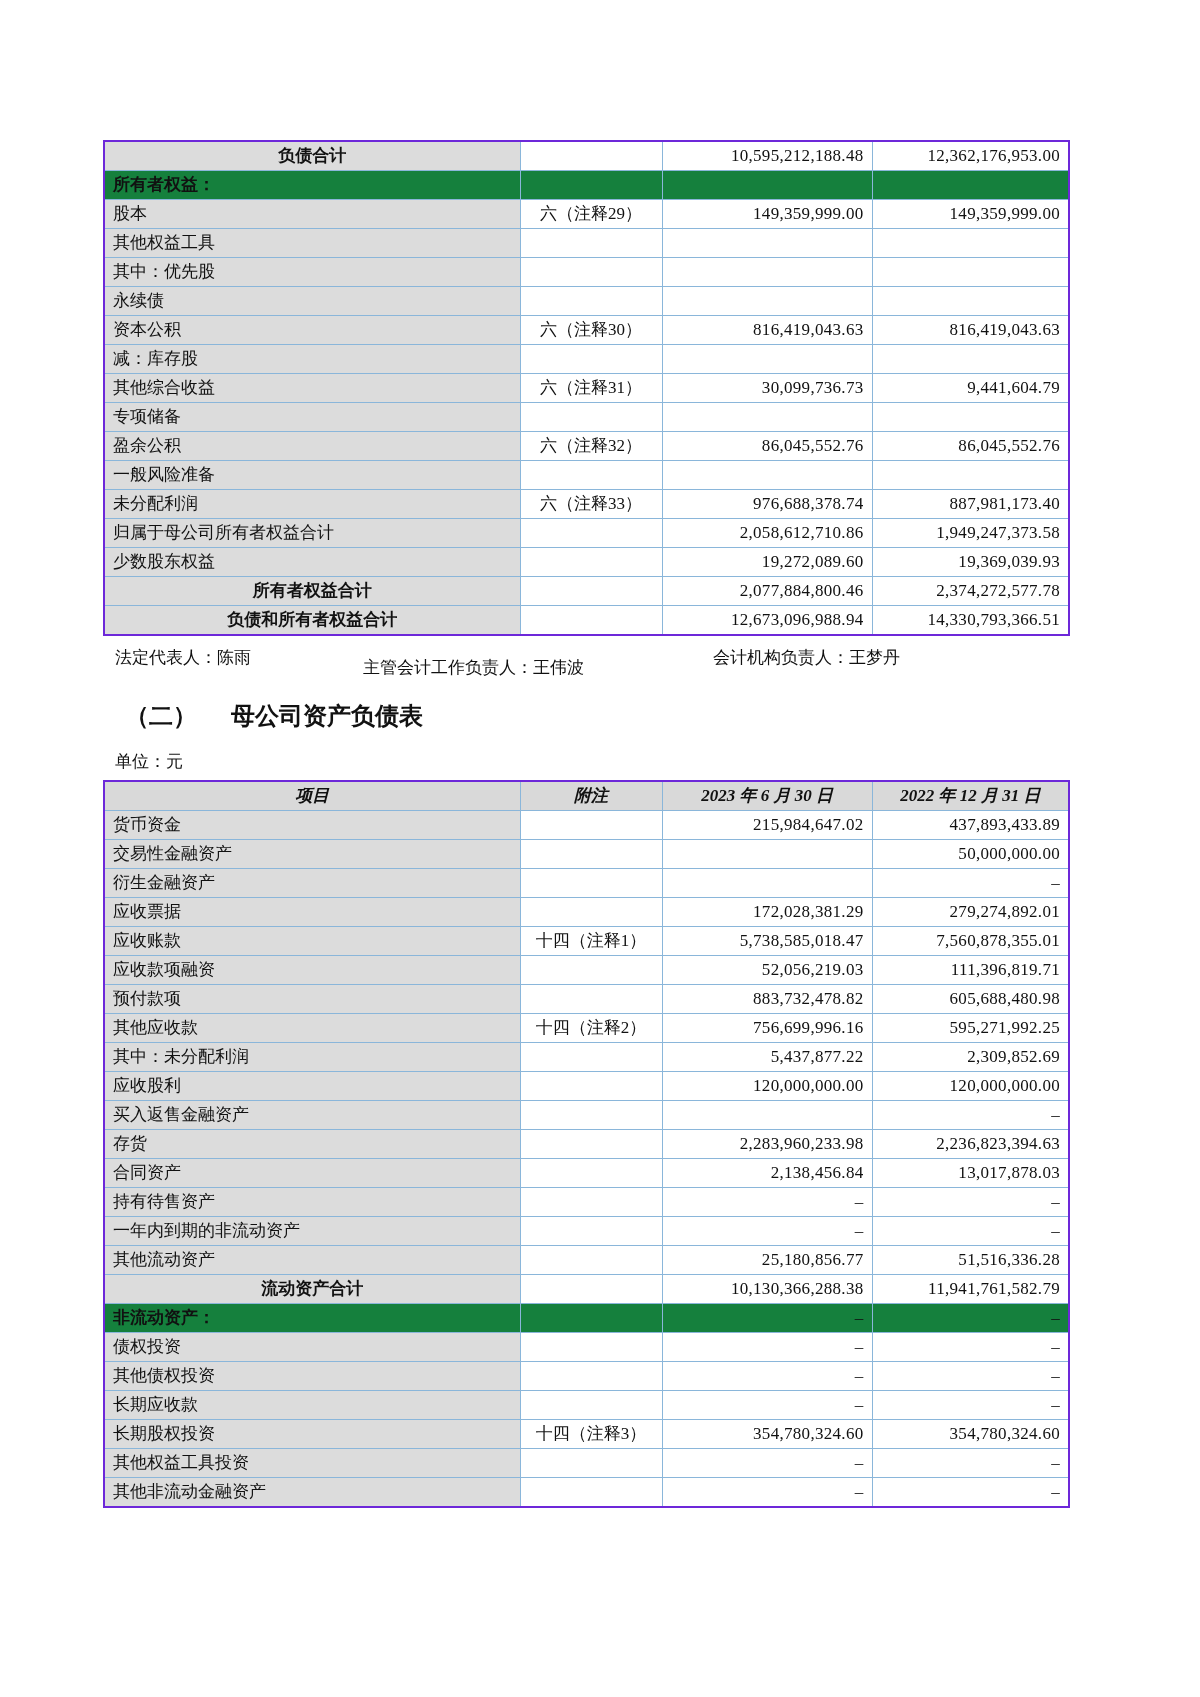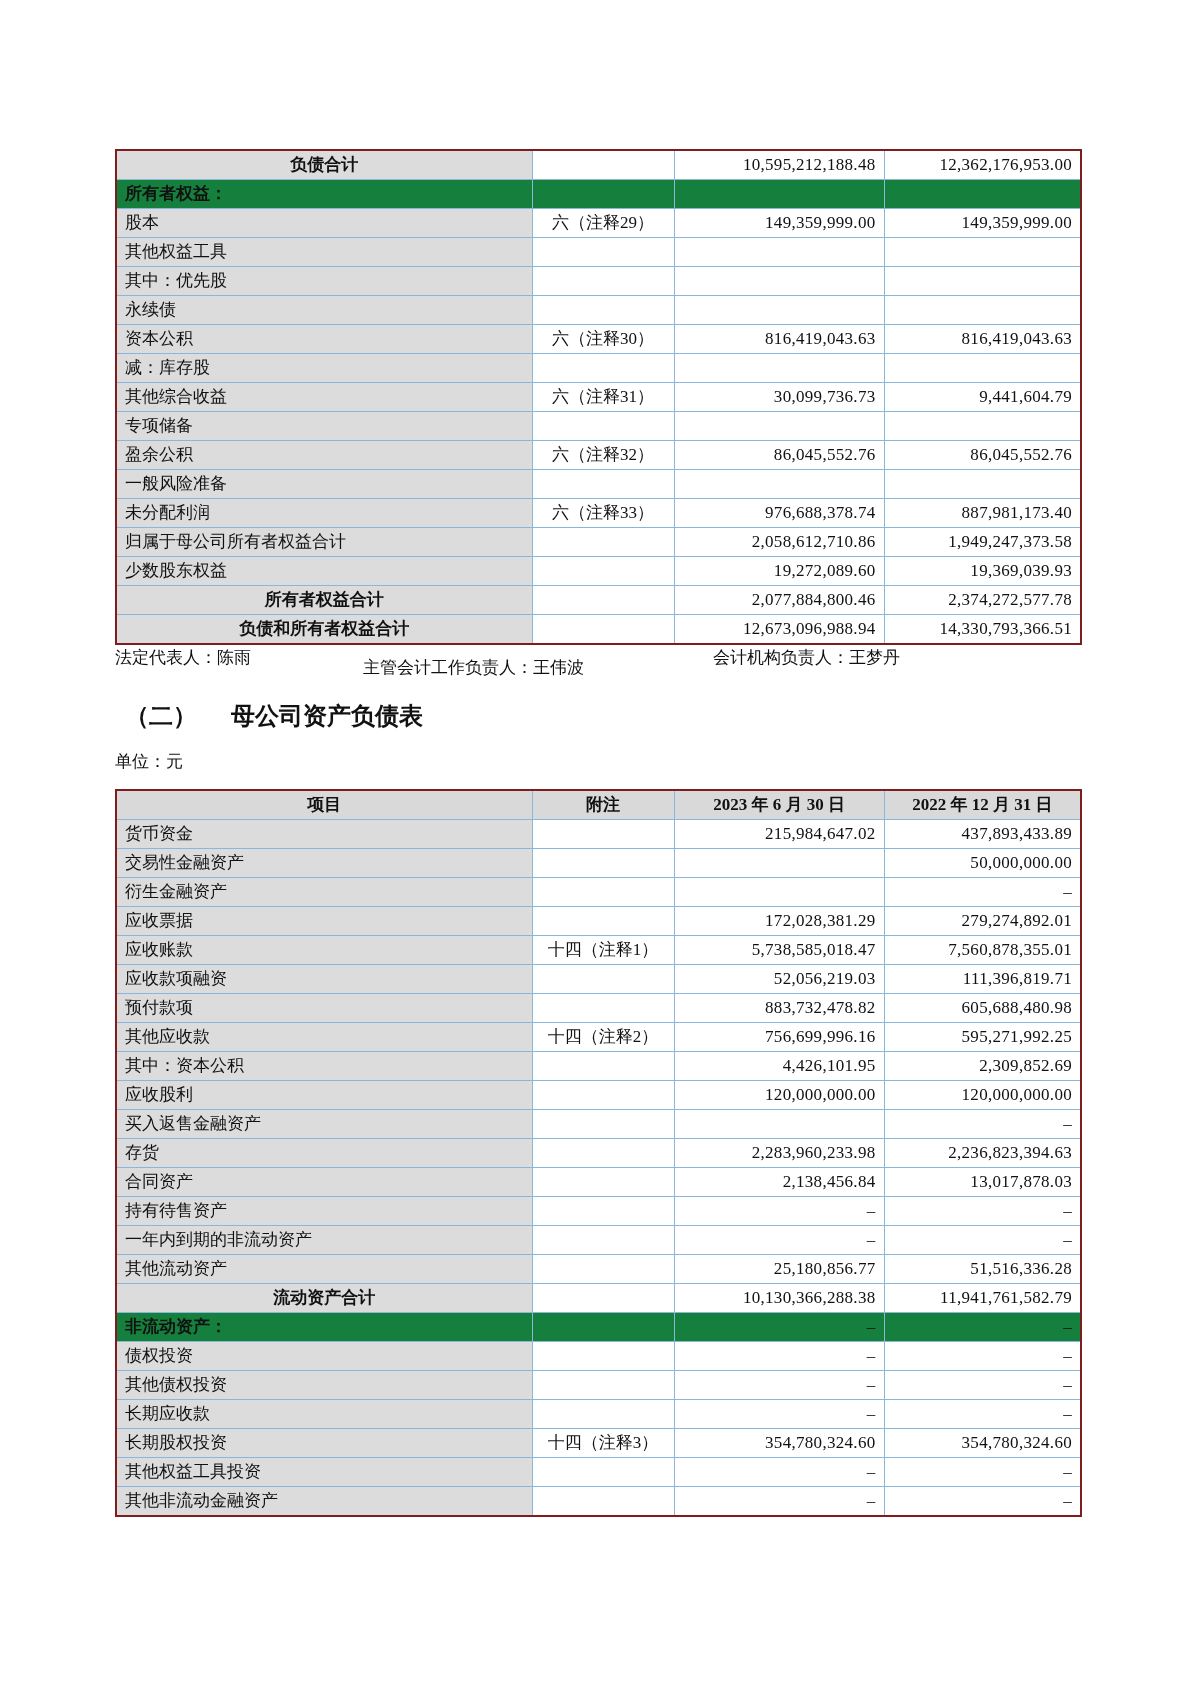--- a/index.html
+++ b/index.html
@@ -4,24 +4,23 @@
 <style>
   html,body{margin:0;padding:0;background:#ffffff;}
   body{
     width:1200px;height:1697px;position:relative;
     font-family:"Liberation Serif","DejaVu Serif",serif;
     color:#111111;
   }
   .page{position:relative;width:1200px;height:1697px;overflow:hidden;}
 
   table.fin{
-    position:absolute;left:115px;width:965px;
+    position:absolute;left:103px;width:965px;
     border-collapse:collapse;table-layout:fixed;
-    border:2px solid #7f1d1d;
-    margin-top:9px;
+    border:2px solid #6d28d9;
   }
   #table1{top:140px;}
   #table2{top:780px;}
 
   table.fin td, table.fin th{
     border:1px solid #8ab6da;
     height:28px;line-height:28px;
     padding:0 8px;
     font-size:17px;
     white-space:nowrap;overflow:hidden;
@@ -30,21 +29,21 @@
   .c-label{background:#dcdcdc;text-align:left;padding-left:10px;}
   .c-note{text-align:center;font-size:16px;}
   .c-num{text-align:right;font-size:16.5px;letter-spacing:0.3px;}
 
   tr.total .c-label{text-align:center;font-weight:bold;}
   tr.section td{background:#15803d;}
   tr.section .c-label{font-weight:bold;}
   td.indent{padding-left:64px;}
 
   #table2 thead th{
-    background:#d9d9d9;font-weight:bold;text-align:center;font-size:17px;
+    background:#d9d9d9;font-weight:bold;text-align:center;font-size:17px;font-style:italic;
   }
 
   .signature-row{
     position:absolute;left:115px;top:638px;width:965px;height:24px;
     font-size:17px;
   }
   .signature-row span{position:absolute;top:8px;white-space:nowrap;}
   .sig-1{left:0;}
   .sig-2{left:248px;margin-top:10px;}
   .sig-3{left:598px;}
@@ -248,23 +247,23 @@
           <td class="c-num">883,732,478.82</td>
           <td class="c-num">605,688,480.98</td>
         </tr>
         <tr class="item">
           <td class="c-label">其他应收款</td>
           <td class="c-note">十四（注释2）</td>
           <td class="c-num">756,699,996.16</td>
           <td class="c-num">595,271,992.25</td>
         </tr>
         <tr class="item">
-          <td class="c-label">其中：资本公积</td>
-          <td class="c-note"></td>
-          <td class="c-num">4,426,101.95</td>
+          <td class="c-label">其中：未分配利润</td>
+          <td class="c-note"></td>
+          <td class="c-num">5,437,877.22</td>
           <td class="c-num">2,309,852.69</td>
         </tr>
         <tr class="item">
           <td class="c-label indent">应收股利</td>
           <td class="c-note"></td>
           <td class="c-num">120,000,000.00</td>
           <td class="c-num">120,000,000.00</td>
         </tr>
         <tr class="item">
           <td class="c-label">买入返售金融资产</td>

